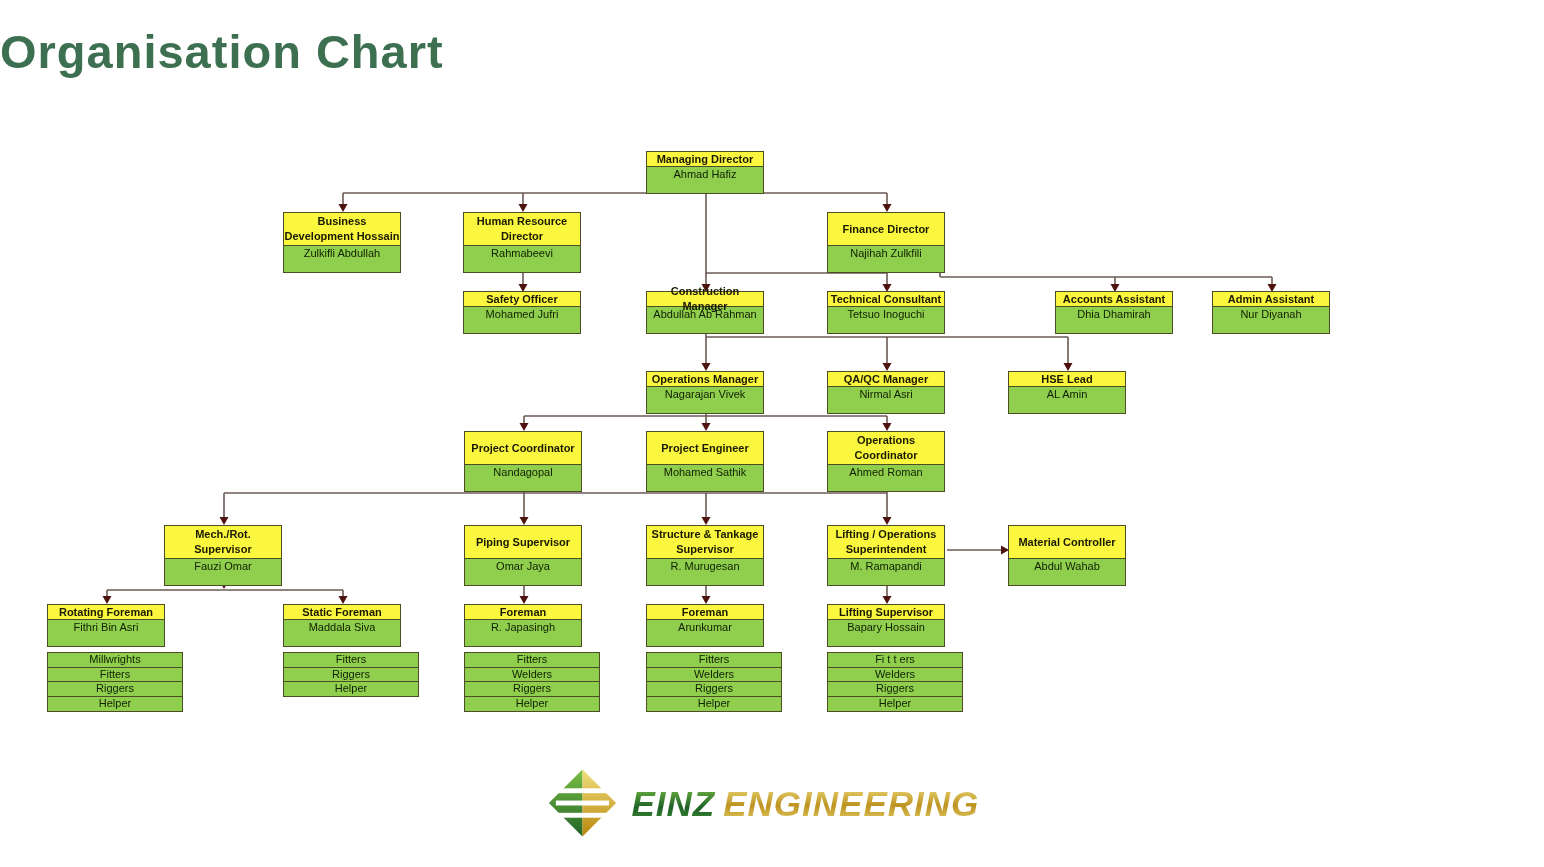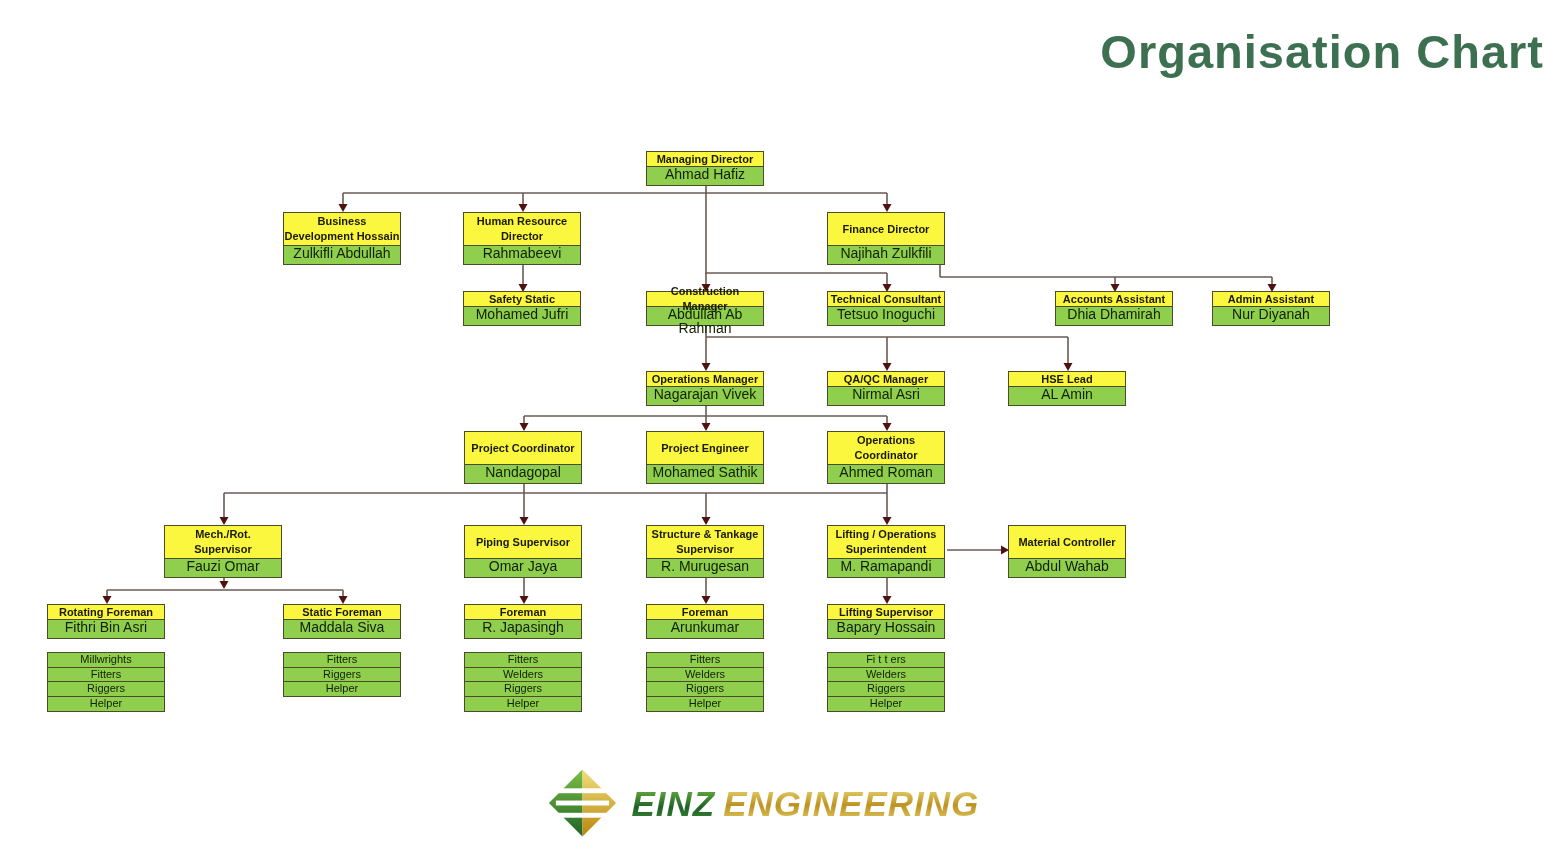--- a/index.html
+++ b/index.html
@@ -1,43 +1,43 @@
 <!DOCTYPE html>
 <html><head>
 <meta charset="utf-8">
 <style>
   html,body{margin:0;padding:0;}
   body{
     width:1544px;height:867px;position:relative;background:#ffffff;
     font-family:"Liberation Sans","DejaVu Sans",sans-serif;overflow:hidden;
   }
   .page-title{
-    position:absolute;top:24px;left:0;width:1544px;text-align:right;
+    position:absolute;top:24px;left:0;width:1544px;text-align:left;
     font-size:47px;font-weight:800;color:#3d7051;letter-spacing:1px;margin:0;
   }
   svg.connectors{position:absolute;left:0;top:0;pointer-events:none;}
 
   .node{
     position:absolute;width:118px;border:1.6px solid #4c4c26;background:#fbf73f;
     box-sizing:border-box;text-align:center;
   }
   .node .hdr{
     background:#fbf73f;font-weight:700;font-size:11px;color:#1a1a00;
     display:flex;flex-direction:column;justify-content:center;align-items:center;
     border-bottom:1.6px solid #4c4c26;box-sizing:border-box;
   }
   .node.std .hdr{height:15px;}
   .node.tall .hdr{height:33px;}
   .node .hdr span{line-height:15px;display:block;width:100%;}
   .node .nm{
-    background:#90ce4e;font-size:14px;color:#102000;height:18px;line-height:14px;
+    background:#90ce4e;font-size:11px;color:#102000;height:26px;line-height:14px;
   }
   .crew{position:absolute;width:118px;}
   .crew-row{
-    box-sizing:border-box;width:118px;height:16px;line-height:13px;
+    box-sizing:border-box;width:136px;height:16px;line-height:13px;
     border:1.5px solid #4c4c26;margin-top:-1.5px;background:#90ce4e;
     font-size:11px;color:#102000;text-align:center;
   }
   .crew-row:first-child{margin-top:0;}
 
   .logo{
     position:absolute;left:50%;top:768px;transform:translateX(-52%);
     display:flex;align-items:center;gap:14px;
   }
   .logo-text{display:flex;flex-direction:column;line-height:1;}
@@ -163,21 +163,21 @@
 </div>
 <div class="node tall" style="left:827px;top:212px">
   <div class="hdr">
       <span>Finance Director</span>
     </div>
   <div class="nm">Najihah Zulkfili</div>
 </div>
 
 <div class="node std" style="left:463px;top:291px">
   <div class="hdr">
-      <span>Safety Static</span>
+      <span>Safety Officer</span>
     </div>
   <div class="nm">Mohamed Jufri</div>
 </div>
 <div class="node std" style="left:646px;top:291px">
   <div class="hdr">
       <span>Construction Manager</span>
     </div>
   <div class="nm">Abdullah Ab Rahman</div>
 </div>
 <div class="node std" style="left:827px;top:291px">

